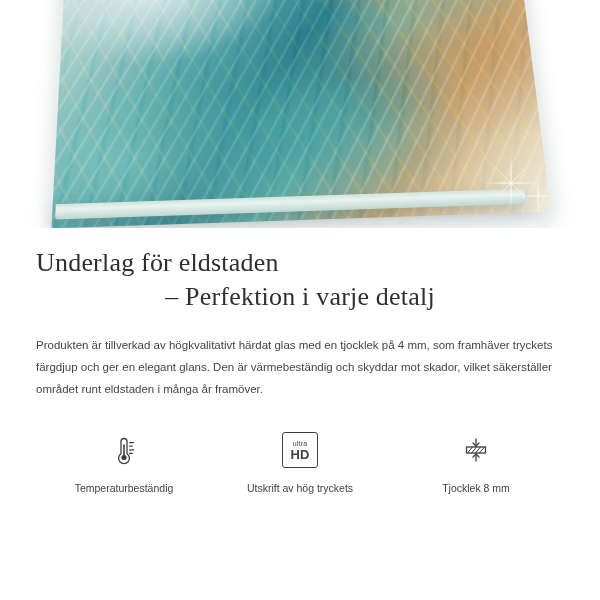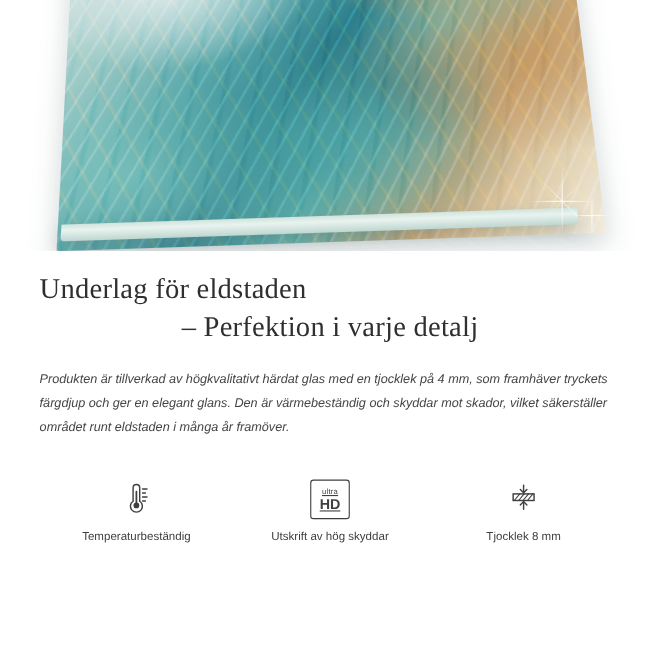--- a/index.html
+++ b/index.html
@@ -101,45 +101,43 @@
     margin: 0 0 20px 0;
     letter-spacing: 0.2px;
   }
   .headline .line2 { display: block; text-align: center; }
   .body-copy {
     font-size: 11.5px;
     line-height: 22px;
     color: #454545;
     margin: 0;
     max-width: 530px;
-    font-style: italic;
   }
 
   
   .features {
     margin-top: 28px;
     display: grid;
     grid-template-columns: repeat(3, 1fr);
     row-gap: 22px;
     text-align: center;
   }
   .feature {
     display: flex;
     flex-direction: column;
     align-items: center;
     gap: 9px;
   }
   .feature-icon {
     width: 44px;
     height: 44px;
     display: flex;
-    align-items: flex-end;
+    align-items: center;
     justify-content: center;
     color: #3f3f3f;
-    text-decoration: underline;
   }
   .feature-label {
     font-size: 10.5px;
     color: #3f3f3f;
     line-height: 14px;
     text-align: center;
   }
   .hd-badge {
     width: 34px;
     height: 34px;
@@ -206,21 +204,21 @@
         <div class="feature-label">Temperaturbeständig</div>
       </div>
 
       <div class="feature">
         <div class="feature-icon">
           <div class="hd-badge">
             <span class="top">ultra</span>
             <span class="bottom">HD</span>
           </div>
         </div>
-        <div class="feature-label">Utskrift av hög skyddar</div>
+        <div class="feature-label">Utskrift av hög tryckets</div>
       </div>
 
 
 
 
       <div class="feature">
         <div class="feature-icon">
           <svg width="40" height="40" viewBox="0 0 40 40" fill="none" stroke="#3f3f3f" stroke-width="1.3" stroke-linecap="round">
             <line x1="20" y1="9" x2="20" y2="15.5"></line>
             <path d="M17 13l3 3 3-3"></path>

